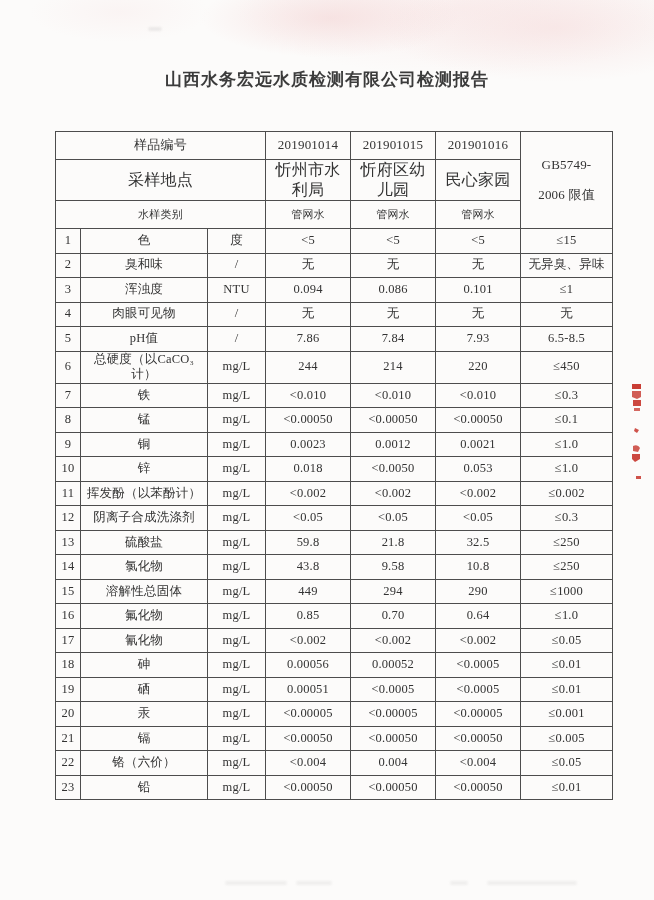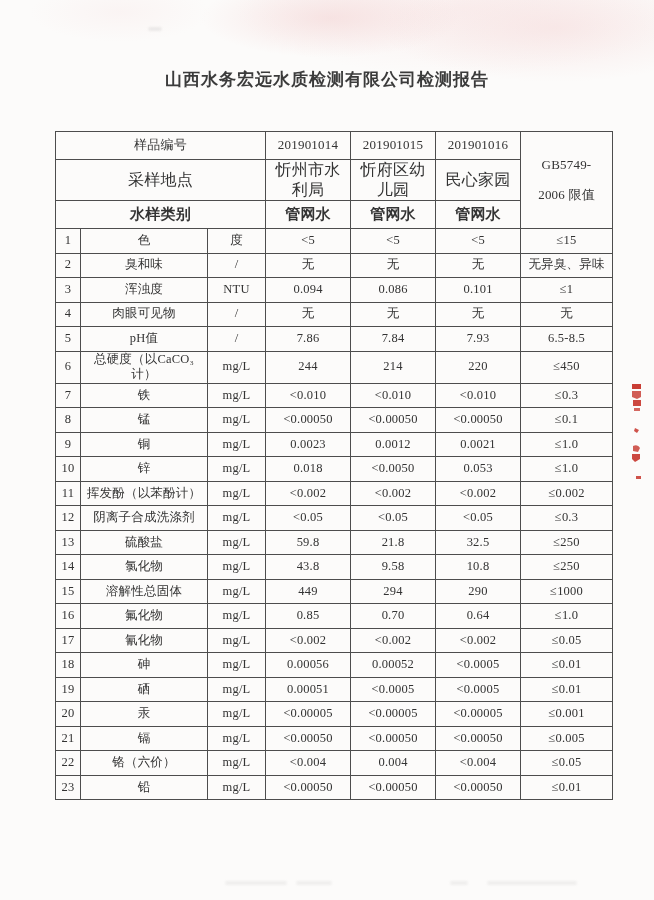--- a/index.html
+++ b/index.html
@@ -34,21 +34,21 @@
   }
   table.report td {
     border:1px solid #4d4d4d;
     text-align:center; vertical-align:middle;
     font-size:12.5px; color:#333;
     padding:0 2px; line-height:1.25;
     letter-spacing:0.2px;
   }
   tr.h1 td { height:28px; font-size:13px; }
   tr.h2 td { height:37px; font-size:16px; }
-  tr.h3 td { height:28px; font-size:15px;font-weight:bold; }
+  tr.h3 td { height:28px; font-size:11px; }
   td.limitcell { font-size:13px;margin-left:16px; }
   td.limitcell .l1 { margin-bottom:14px; }
   tr.drow td { height:24.5px; }
   td.c-name { text-align:left; padding-left:7px; font-size:13px; }
   td.c-no { font-size:12px; }
   
   .seal { position:absolute; left:628px; top:382px; width:18px; height:102px; }
   
   .bleed { position:absolute; background:rgba(110,110,110,0.09); filter:blur(1px); border-radius:2px; }
   .b1 { left:225px; top:881px; width:62px; height:4px; }

